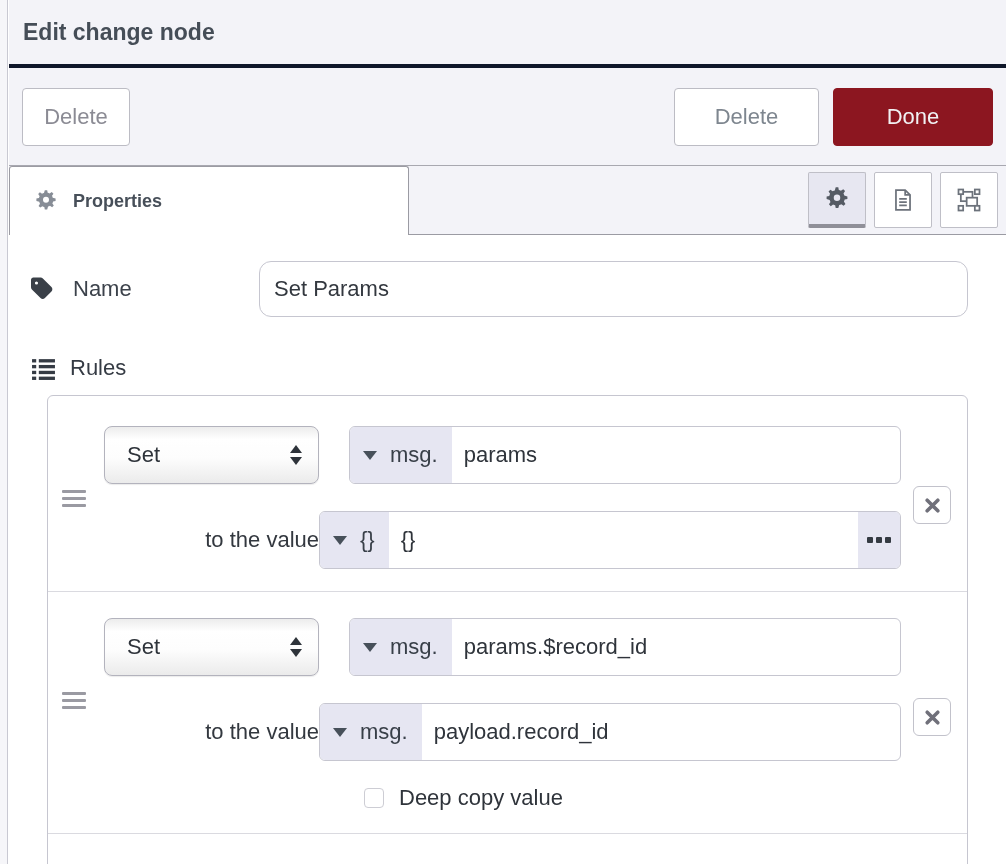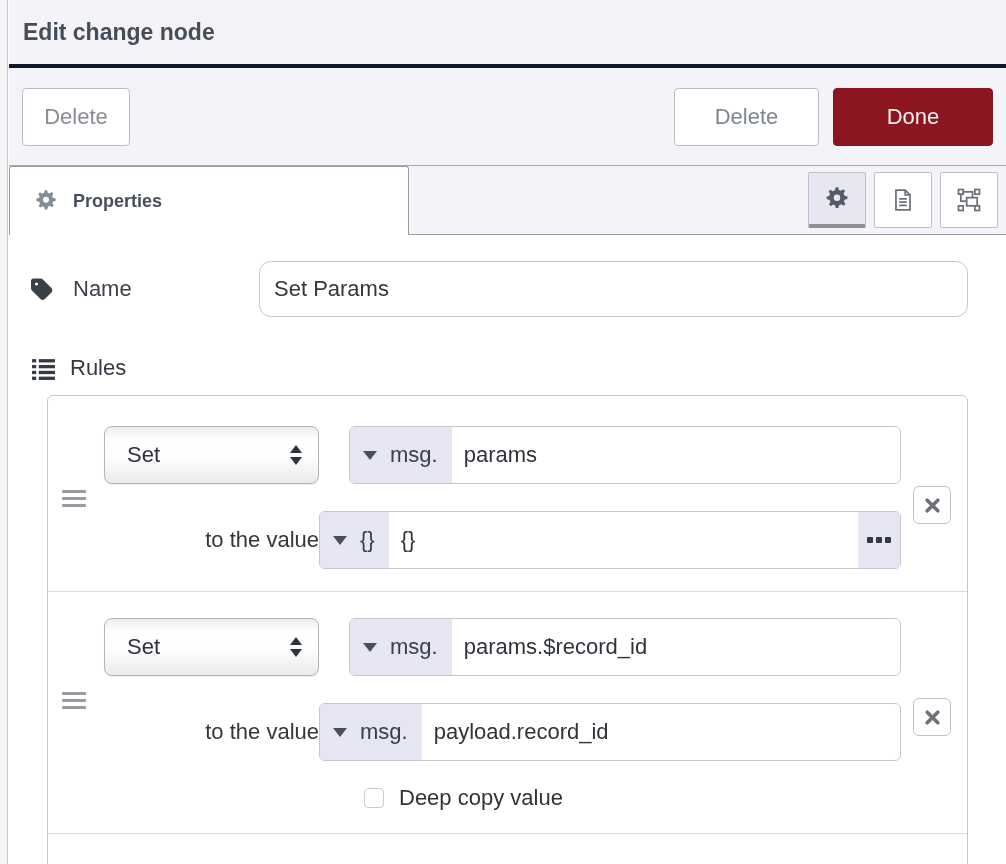--- a/index.html
+++ b/index.html
@@ -42,21 +42,21 @@
   .tab-btns { display:flex; align-items:center; gap:8px; padding-right:8px; }
   .icon-btn { width:58px; height:56px; background:#fff; border:1px solid #bfbfc7;
     border-radius:2px; display:flex; align-items:center; justify-content:center;
     color:#6c727b; cursor:pointer; }
   .icon-btn.active { background:#e7e7f1; border-bottom:4px solid #8f8f98; }
 
   
   .content { flex:1; background:#fff; padding:26px 38px 0 22px; overflow:hidden; }
 
   .field-row { display:flex; align-items:center; }
-  .field-label { width:228px; display:flex; align-items:flex-end; gap:17px;
+  .field-label { width:228px; display:flex; align-items:flex-start; gap:17px;
     font-size:22px; color:#3c424b; flex:none; }
   .text-input { flex:1; height:56px; border:1px solid #c6c6d0; border-radius:12px;
     padding:0 14px; font-size:22px; color:#33383f; outline:none; min-width:0;
     font-family:"Liberation Sans", sans-serif; }
 
   .rules-label { margin:38px 0 14px 0; display:flex; align-items:center; gap:14px;
     font-size:22px; color:#353b44; }
 
   .rules-box { margin-left:16px; border:1px solid #c6c6d0; border-radius:6px; }
 

